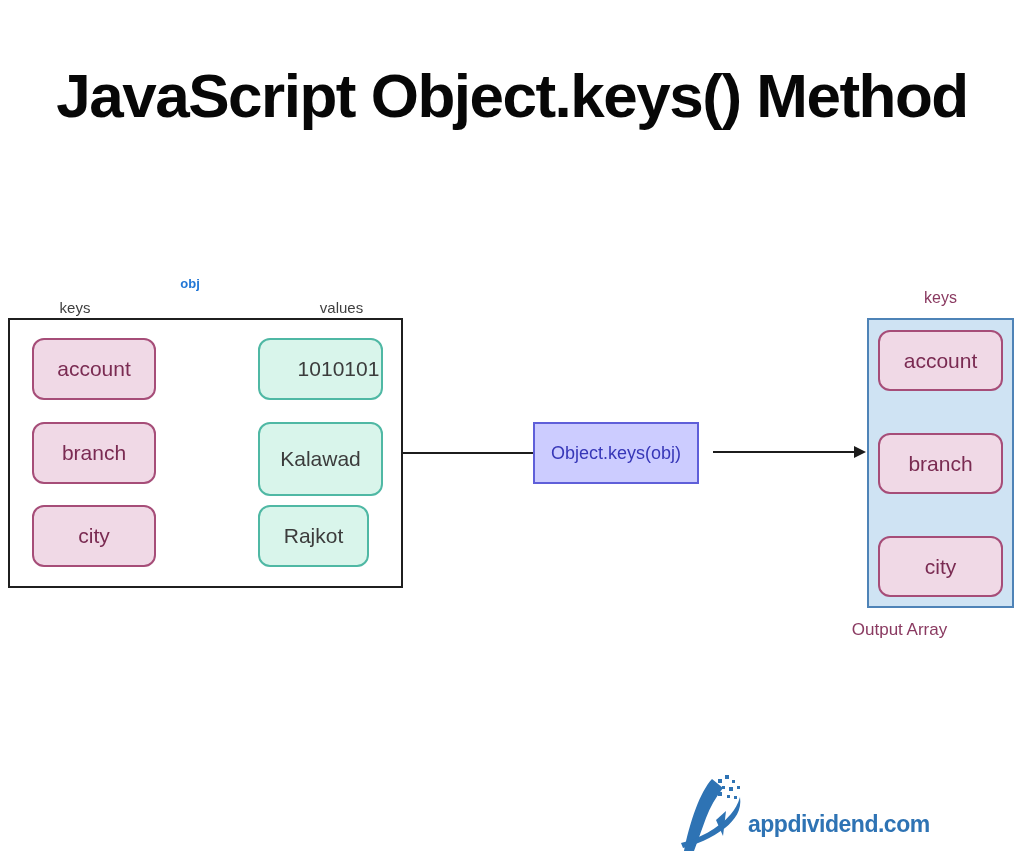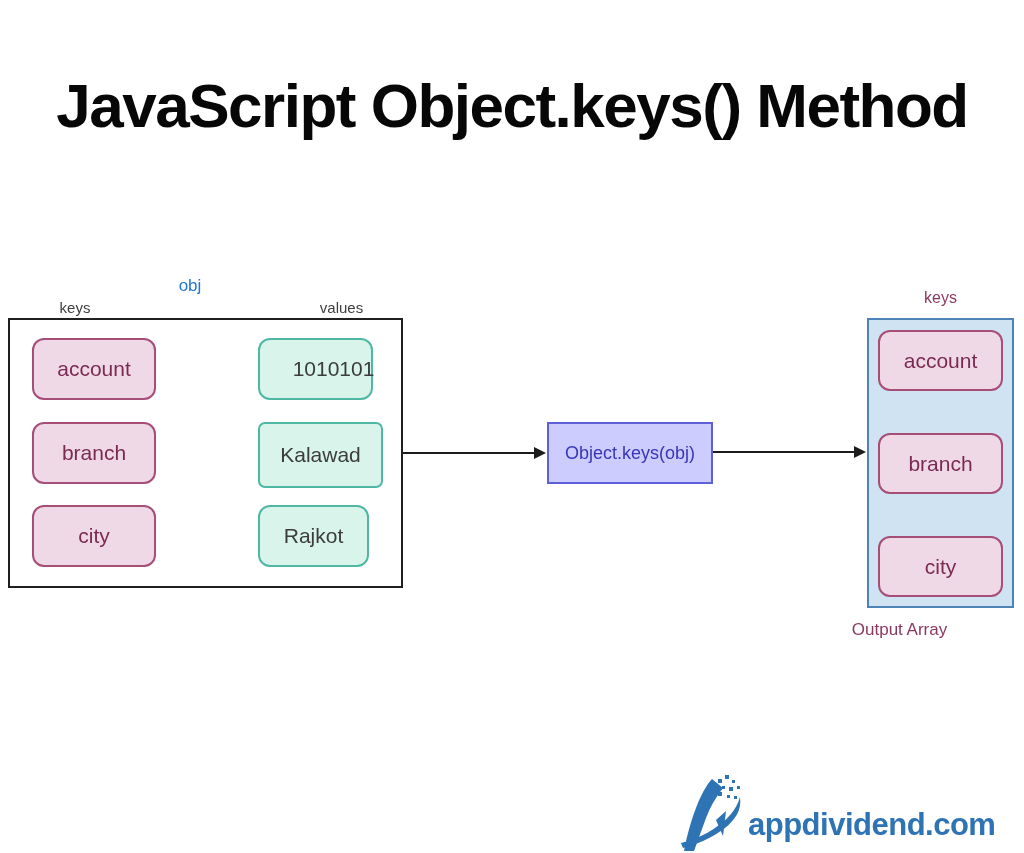--- a/index.html
+++ b/index.html
@@ -13,40 +13,40 @@
   .abs { position: absolute; }
 
   .title {
     position: absolute;
     top: 56px; left: 0; right: 0;
     text-align: center;
     font-size: 62px;
     font-weight: 800;
     letter-spacing: -1.5px;
     color: var(--title_text, #070707);
-    margin: 14px;
+    margin: 4px;
     line-height: 1.15;
   }
 
   .arrow-layer {
     position: absolute; inset: 0;
     width: 1024px; height: 853px;
     pointer-events: none;
   }
 
   .label {
     position: absolute;
     text-align: center;
     font-size: 15px;
     color: var(--column_label_gray, #3f3f3f);
   }
   .obj-label {
     color: var(--obj_label_blue, #2277d6);
-    font-size: 17px;
-    font-weight: 400;
+    font-size: 13px;
+    font-weight: 700;
   }
   .maroon-label {
     color: var(--maroon_label, #8a3a61);
     font-size: 16px;
   }
 
   .outer-box {
     position: absolute;
     left: 8px; top: 318px;
     width: 391px; height: 266px;
@@ -68,21 +68,21 @@
     border: 2px solid var(--key_border, #a64d78);
     color: var(--key_text, #7a2b52);
   }
   .value-node {
     background: var(--value_fill, #d9f5eb);
     border: 2px solid var(--value_border, #4fb8a4);
     color: var(--value_text, #3c3c3c);
   }
   .method-node {
     position: absolute;
-    left: 547px; top: 422px;
+    left: 533px; top: 422px;
     width: 166px; height: 62px;
     display: flex; align-items: center; justify-content: center;
     background: var(--method_fill, #ccccff);
     border: 2px solid var(--method_border, #5f5fd9);
     color: var(--method_text, #3737b8);
     font-size: 18px;
     font-weight: 500;
     box-sizing: border-box;
   }
   .output-container {
@@ -95,21 +95,21 @@
   }
 
   .brand {
     position: absolute;
     left: 680px; top: 774px;
     display: flex;
     align-items: center;
   }
   .brand-text {
     color: var(--brand_blue, #2e73b4);
-    font-size: 31px;
+    font-size: 23px;
     font-weight: 700;
     letter-spacing: -0.5px;
     margin-left: 4px;
     margin-top: 22px;
   }
 </style>
 </head>
 <body>
 
 <div>
@@ -135,22 +135,22 @@
   <div class="label obj-label abs" style="left:150px; top:276px; width:80px;">obj</div>
   <div class="label abs" style="left:30px; top:299px; width:90px;">keys</div>
   <div class="label abs" style="left:299px; top:299px; width:85px;">values</div>
 
   <div class="outer-box"></div>
 
   <div class="node key-node" style="left:32px; top:338px; width:124px; height:62px;">account</div>
   <div class="node key-node" style="left:32px; top:422px; width:124px; height:62px;">branch</div>
   <div class="node key-node" style="left:32px; top:505px; width:124px; height:62px;">city</div>
 
-  <div class="node value-node" style="left:258px; top:338px; width:115px; height:62px;padding-left:36px;">1010101</div>
-  <div class="node value-node" style="left:258px; top:422px; width:125px; height:66px;border-radius:7px;">Kalawad</div>
+  <div class="node value-node" style="left:258px; top:338px; width:125px; height:62px;padding-left:36px;">1010101</div>
+  <div class="node value-node" style="left:258px; top:422px; width:125px; height:74px;">Kalawad</div>
   <div class="node value-node" style="left:258px; top:505px; width:111px; height:62px;">Rajkot</div>
 
   <div class="method-node">Object.keys(obj)</div>
 
   <div class="label maroon-label abs" style="left:867px; top:289px; width:147px;">keys</div>
 
   <div class="output-container"></div>
 
   <div class="node key-node" style="left:878px; top:330px; width:125px; height:61px;">account</div>
   <div class="node key-node" style="left:878px; top:433px; width:125px; height:61px;">branch</div>

